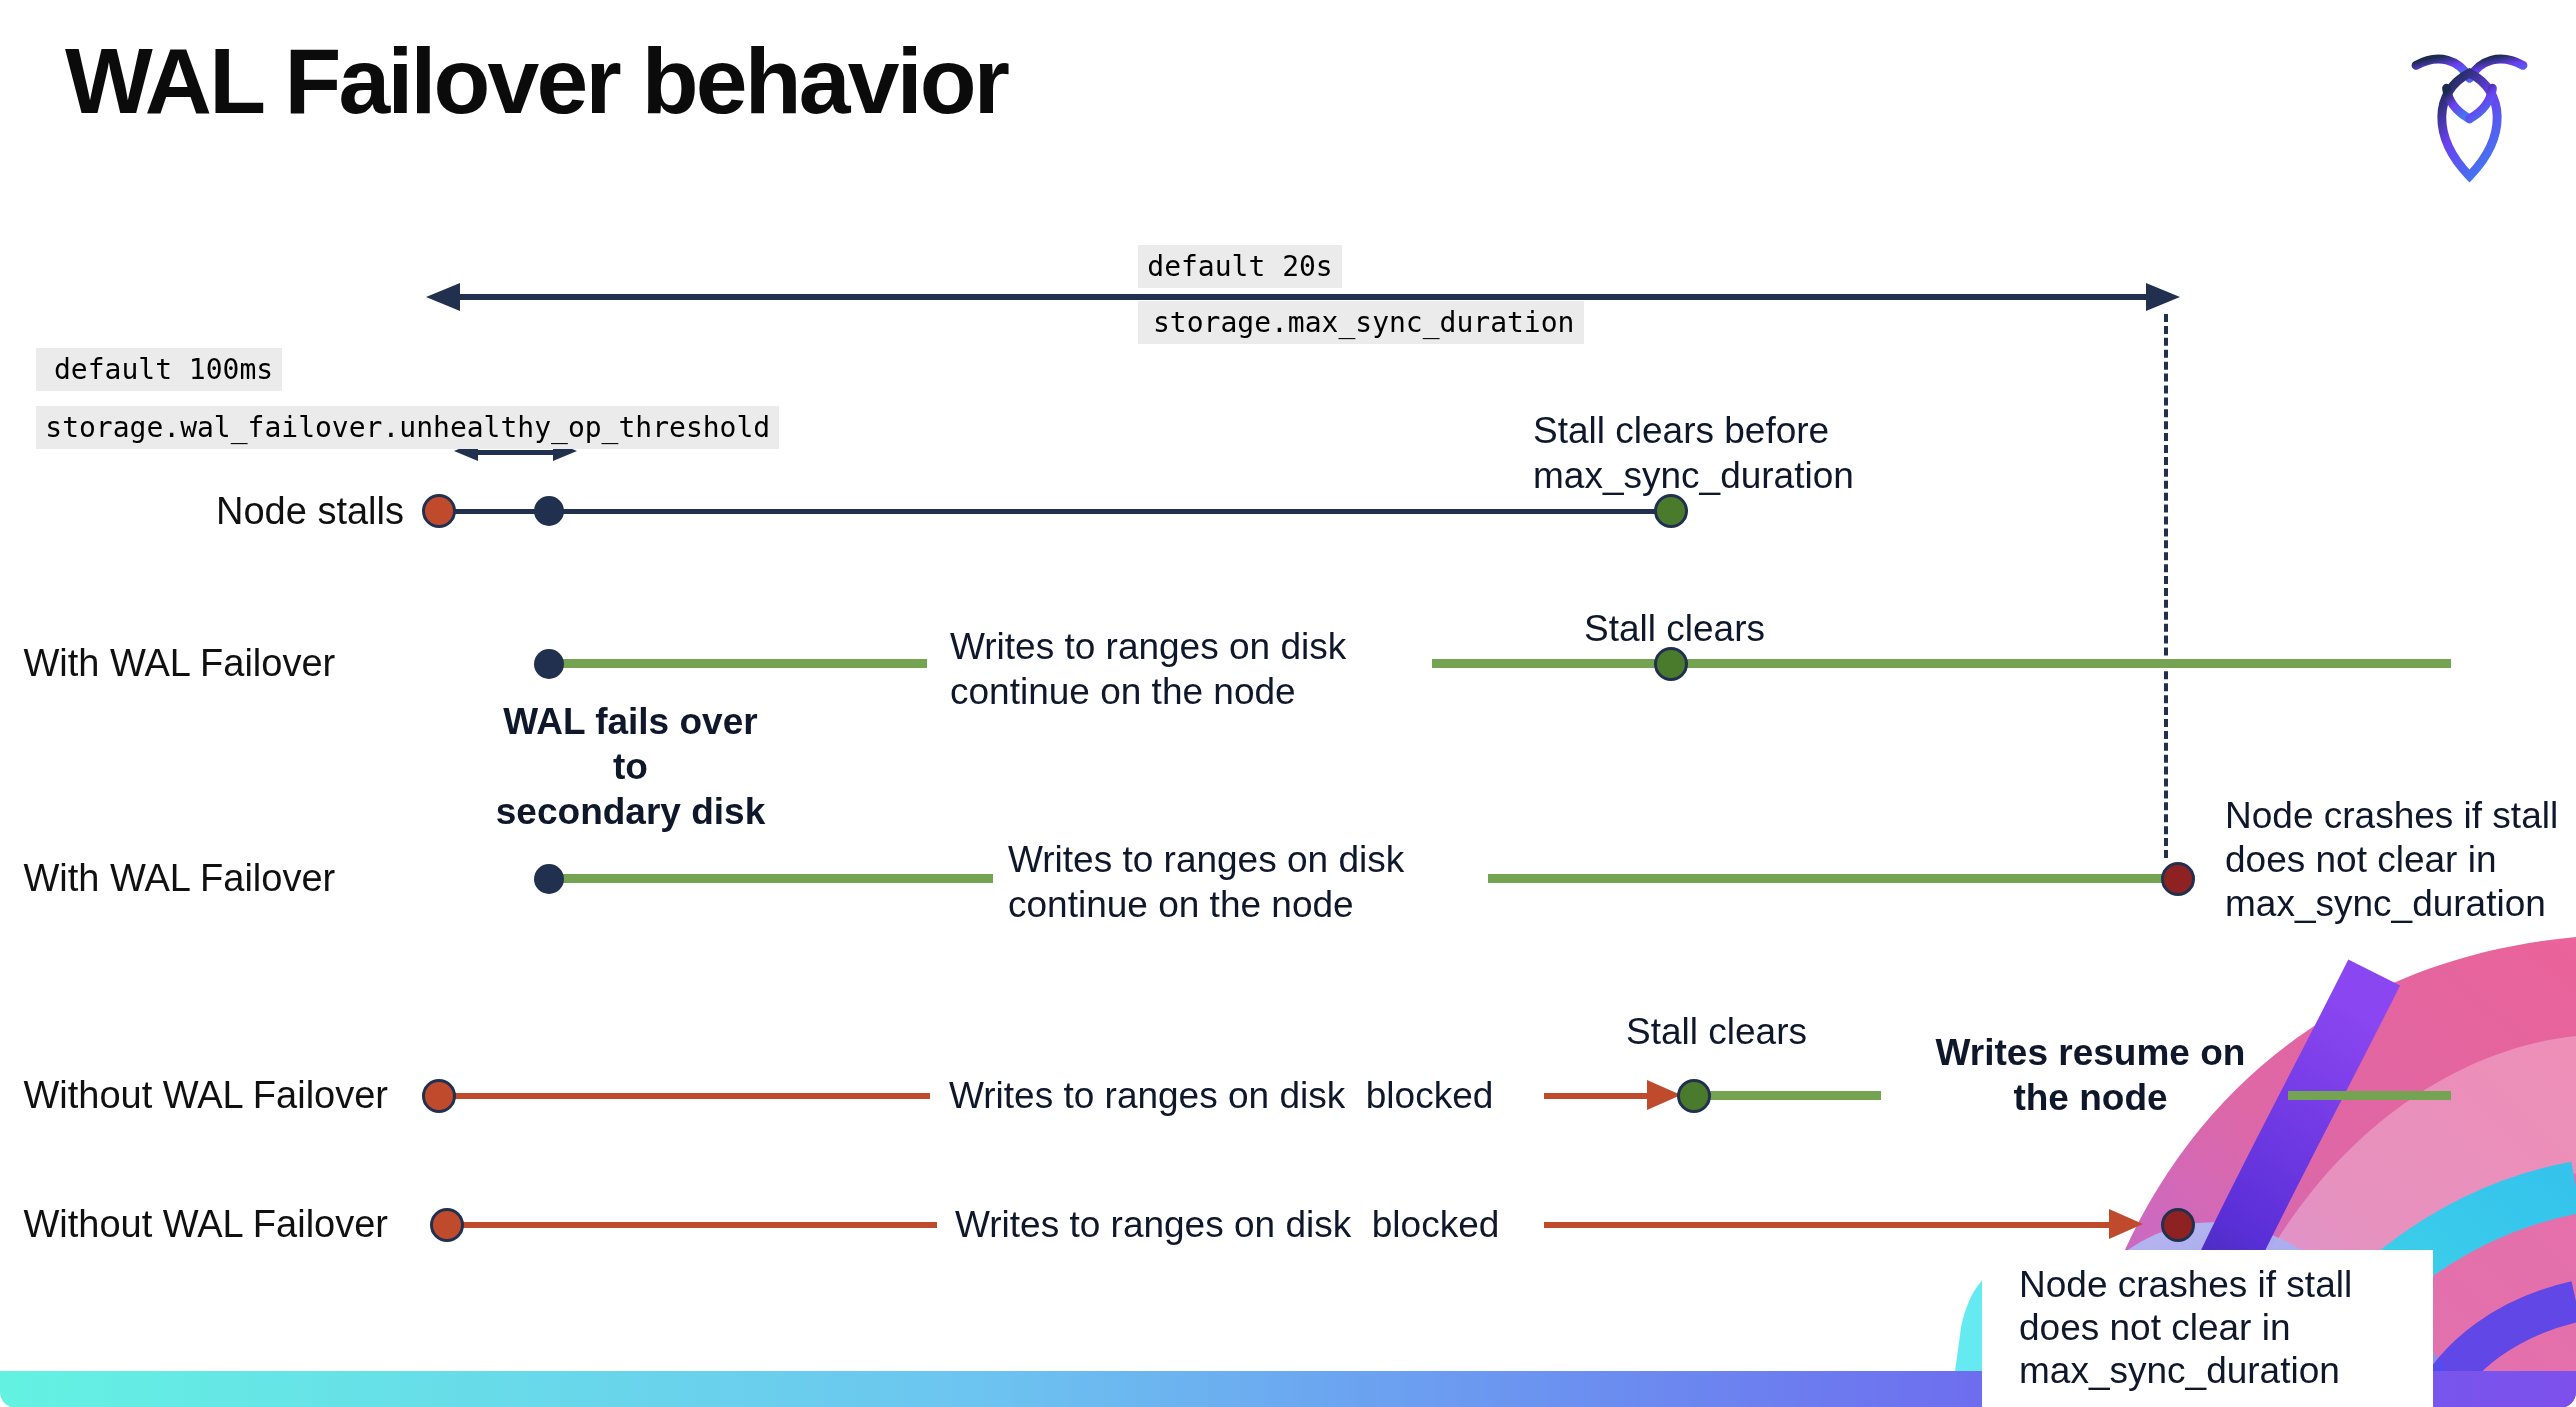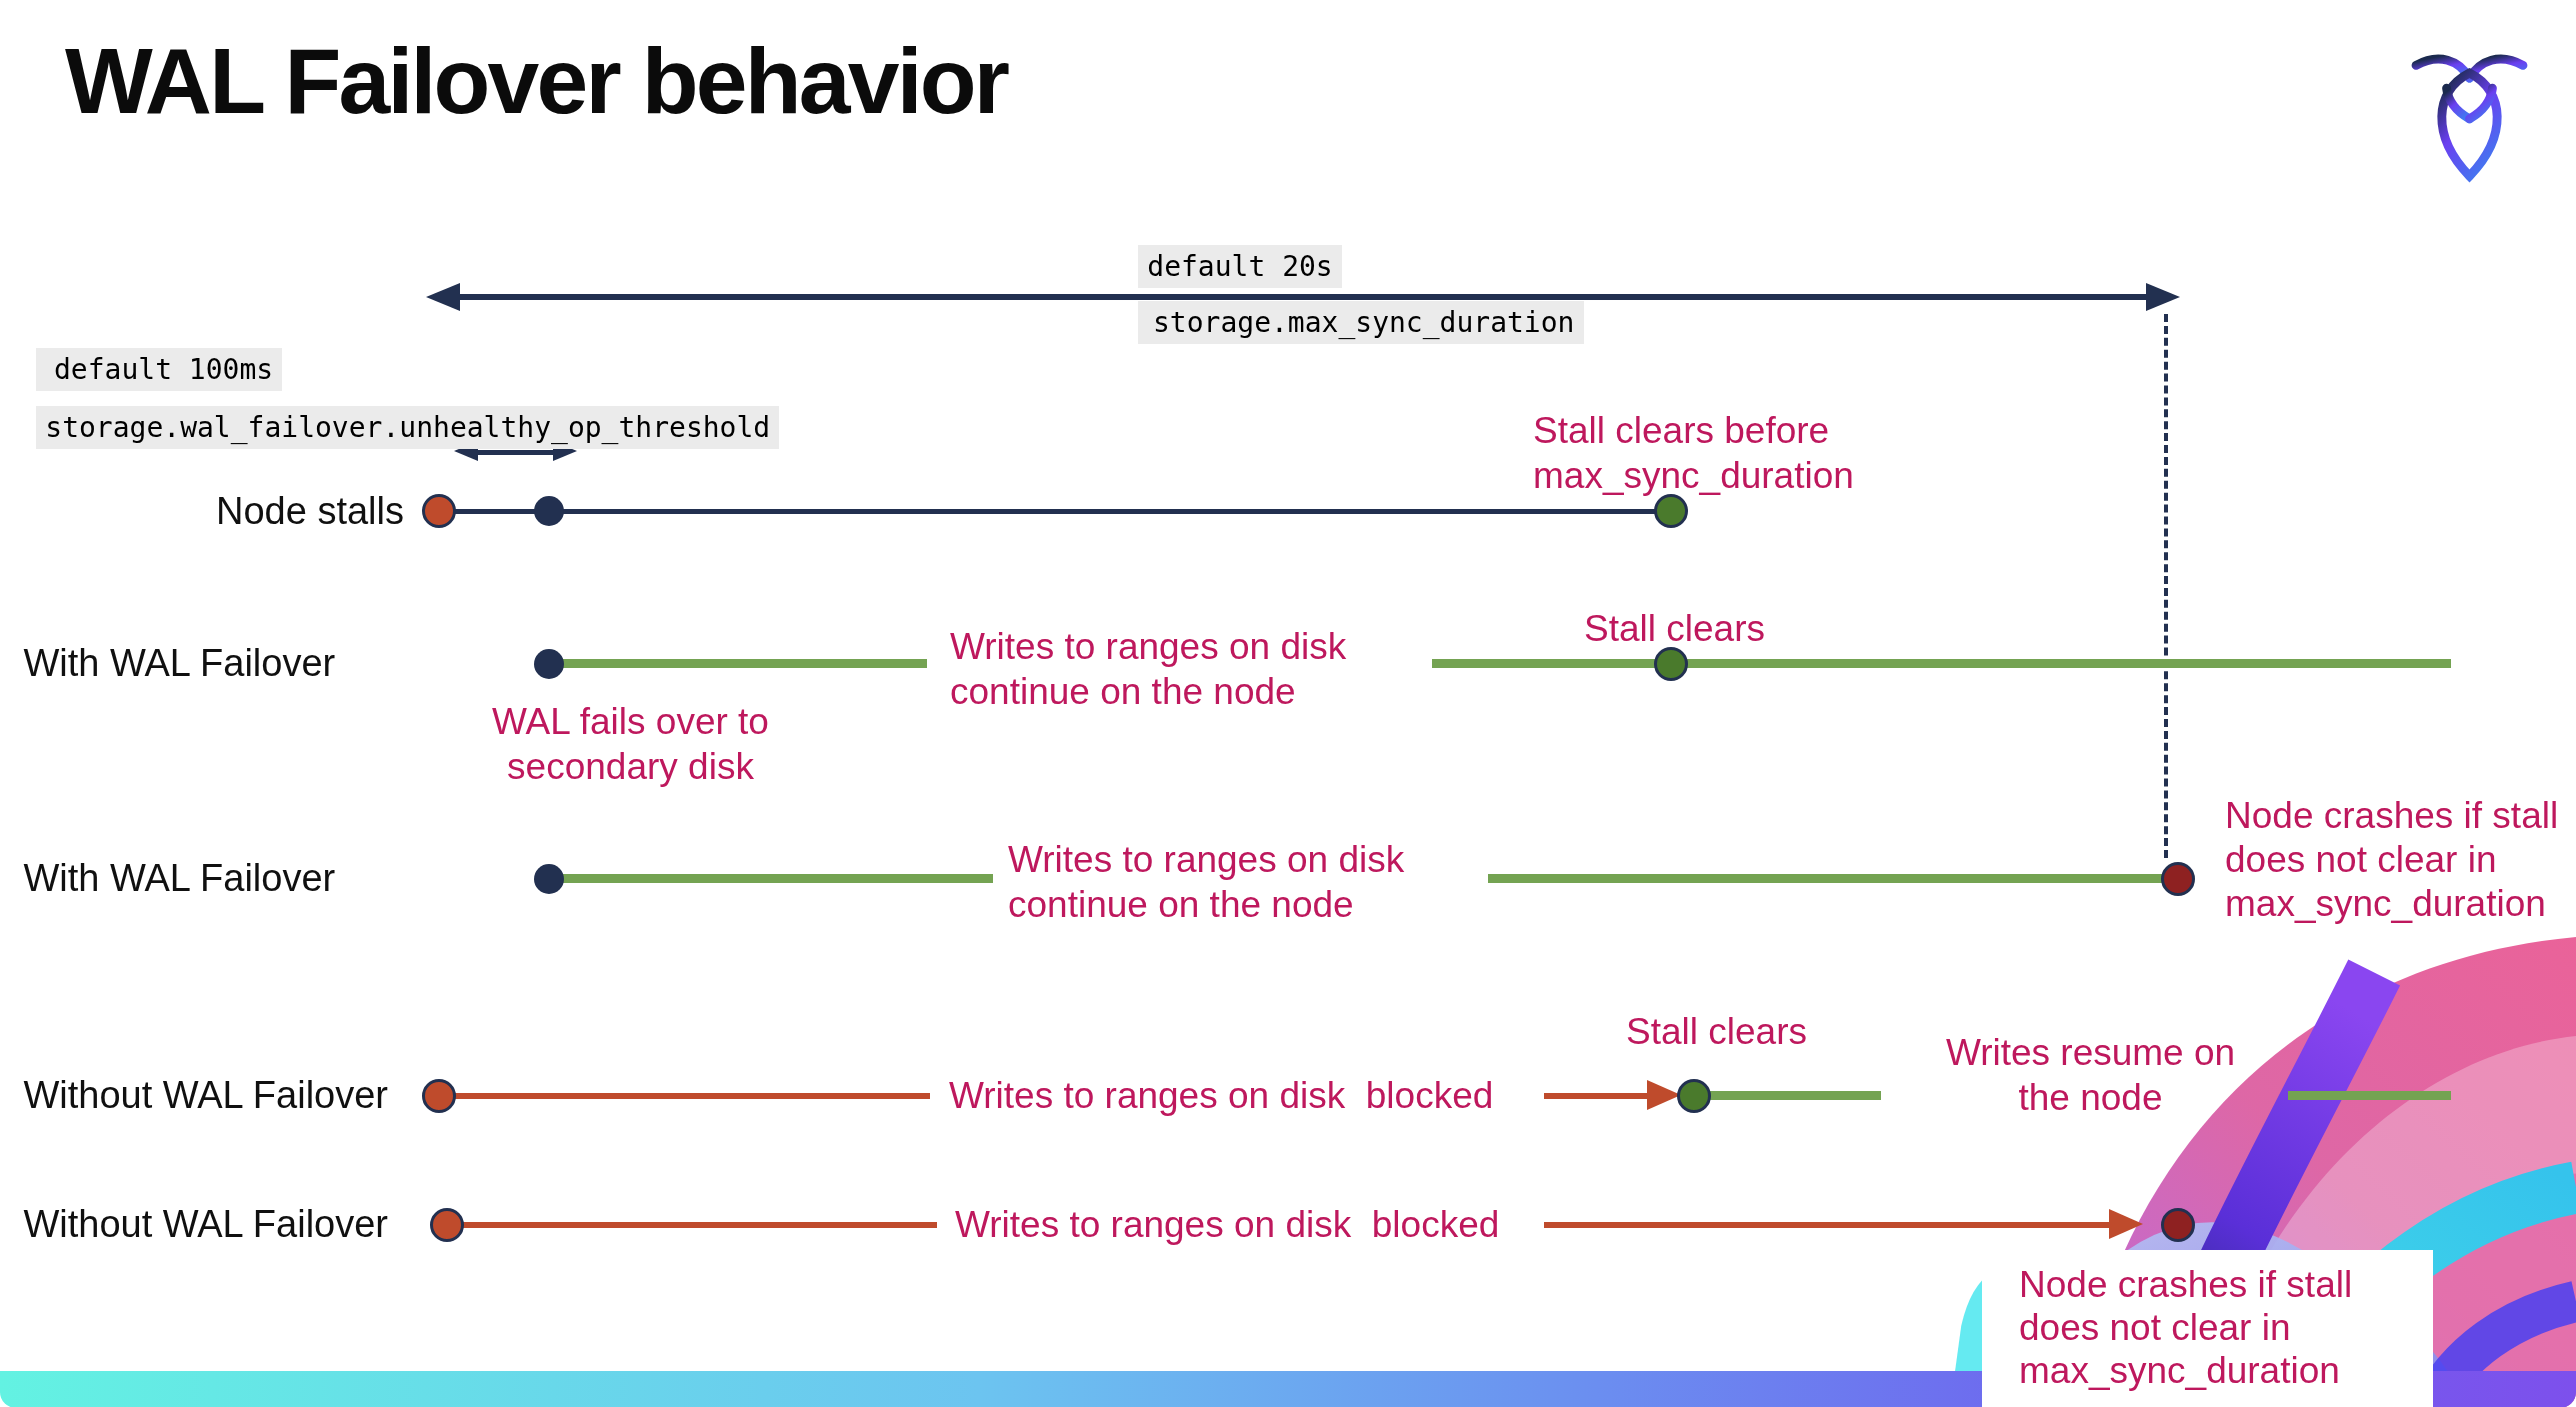--- a/index.html
+++ b/index.html
@@ -3,42 +3,42 @@
 <meta charset="utf-8">
 <style>
   html,body{margin:0;padding:0;background:#ffffff;}
   #slide{position:relative;width:2576px;height:1408px;background:#ffffff;overflow:hidden;
          font-family:"Liberation Sans",sans-serif;color:#111;border-radius:16px;}
   .abs{position:absolute;}
   .z1{z-index:1}.z2{z-index:2}.z3{z-index:3}
   #title{left:65px;top:28px;font-size:93px;font-weight:800;letter-spacing:-2.8px;color:#0b0b0b;}
   .code{font-family:"DejaVu Sans Mono","Liberation Mono",monospace;font-size:28px;line-height:37px;
         color:#000000;background:#ebebeb;padding:2.8px 9.3px;display:inline-block;white-space:pre;}
-  .note{font-size:37px;line-height:45px;white-space:pre-wrap;color:#be185d;}
+  .note{font-size:37px;line-height:45px;white-space:pre-wrap;color:#0f172a;}
   .rowlabel{font-size:38px;line-height:43px;color:#101010;white-space:nowrap;}
   .hline{position:absolute;background:#223050;}
   .green{background:#74a352;}
   .red{background:#bf4b2c;}
   .dot{position:absolute;border-radius:50%;box-sizing:border-box;}
   .dot-navy{width:30px;height:30px;background:#223050;}
   .dot-green{width:34px;height:34px;background:#4a7a2c;border:3.7px solid #223050;}
   .dot-red{width:34px;height:34px;background:#bf4b2c;border:3.7px solid #223050;}
   .dot-darkred{width:34px;height:34px;background:#8e2121;border:3.7px solid #223050;}
   .tri{position:absolute;width:0;height:0;}
   .tri-l-navy{border-top:14px solid transparent;border-bottom:14px solid transparent;border-right:34px solid #223050;}
   .tri-r-navy{border-top:14px solid transparent;border-bottom:14px solid transparent;border-left:34px solid #223050;}
   .tri-l-sm{border-top:10.3px solid transparent;border-bottom:10.3px solid transparent;border-right:24px solid #223050;}
   .tri-r-sm{border-top:10.3px solid transparent;border-bottom:10.3px solid transparent;border-left:24px solid #223050;}
   .tri-r-red{border-top:15px solid transparent;border-bottom:15px solid transparent;border-left:34px solid #bf4b2c;}
   #dashline{position:absolute;left:2164px;top:314px;height:544px;width:0;border-left:4.7px dashed #223050;}
   #callout{position:absolute;left:1982px;top:1250px;width:451px;height:158px;background:#ffffff;z-index:4;}
   #callout .note{position:absolute;left:37px;top:13px;line-height:43px;}
   #footerbar{position:absolute;left:0;top:1371px;width:2576px;height:36px;z-index:1;
              background:linear-gradient(90deg,#63f2e2 0%,#6cc4f0 38%,#6b8ef0 62%,#6e62ee 82%,#7d50ec 100%);}
-  .center{text-align:center;}
+  .center{text-align:center;font-weight:bold;}
   .right{text-align:right;}
 </style>
 </head>
 <body>
 
 <div id="slide">
 
   <svg class="abs z1" style="left:1851px;top:879px;" width="725" height="529" viewBox="0 0 776 566">
     <defs>
       <linearGradient id="pinkG" x1="0" y1="1" x2="1" y2="0">

